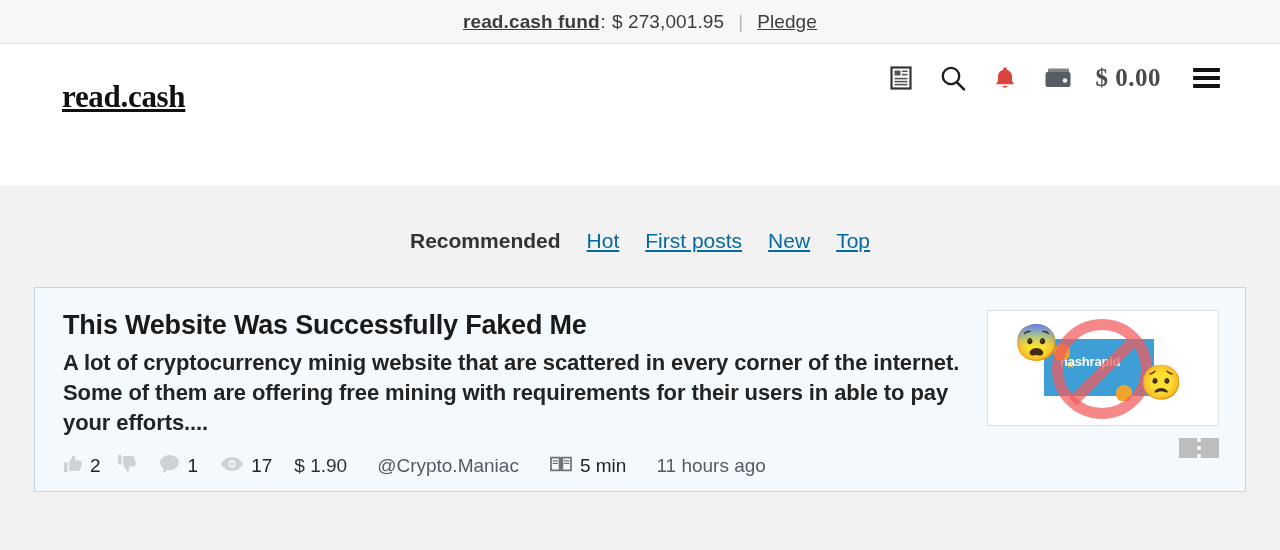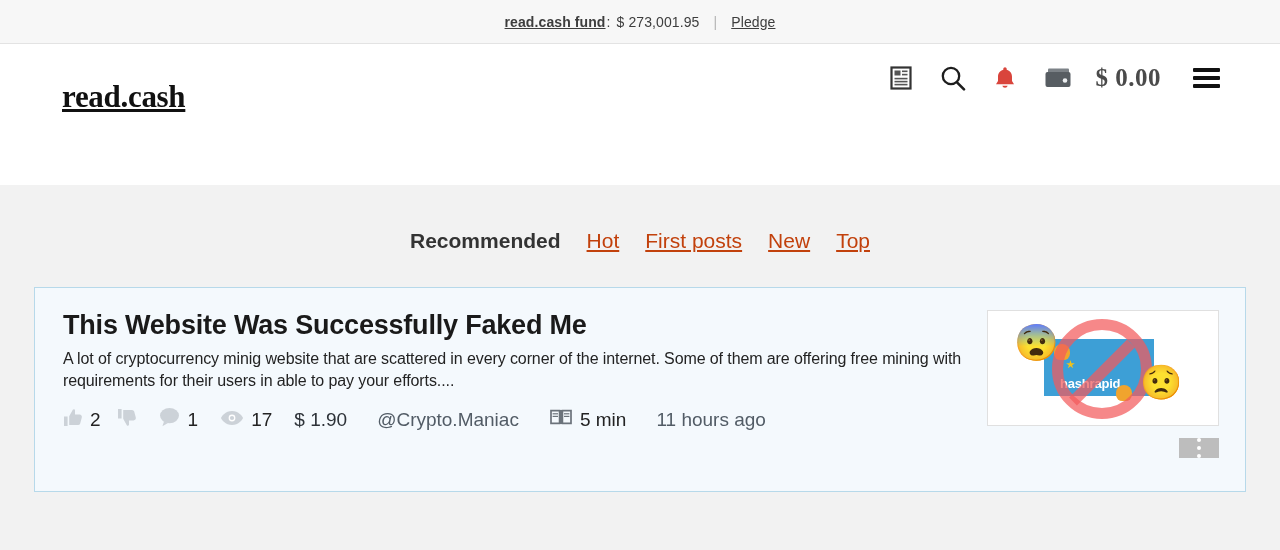--- a/index.html
+++ b/index.html
@@ -13,21 +13,21 @@
 
   
   .fund-bar {
     height: 44px;
     background: #f7f7f7;
     border-bottom: 1px solid #e3e3e3;
     display: flex;
     align-items: center;
     justify-content: center;
     gap: 6px;
-    font-size: 14px;
+    font-size: 19px;
     color: #3d3d3d;
     letter-spacing: .1px;
   }
   .fund-bar .fund-link {
     color: #3d3d3d;
     text-decoration: underline;
     font-weight: 600;
   }
   .fund-bar .fund-colon { margin-left: -5px; }
   .fund-bar .fund-amount { font-weight: 400; color: #3d3d3d; }
@@ -73,21 +73,21 @@
   
   .tabs {
     display: flex;
     align-items: baseline;
     justify-content: center;
     gap: 26px;
     padding-top: 44px;
     font-size: 21px;
   }
   .tab-active { color: #333; font-weight: 700; text-align: right; }
-  .tab-link { color: #c2410c; text-decoration: underline; text-align: center; }
+  .tab-link { color: #0369a1; text-decoration: underline; text-align: center; }
 
   
   .card {
     position: absolute;
     left: 34px;
     top: 287px;
     width: 1212px;
     height: 205px;
     background: #f4f9fd;
     border: 1px solid #b7d9ea;
@@ -97,24 +97,24 @@
   .card-main { flex: 1; min-width: 0; padding-right: 18px; }
   .post-title {
     font-size: 27px;
     font-weight: 700;
     color: #1a1a1a;
     line-height: 1.18;
     letter-spacing: -0.2px;
   }
   .post-excerpt {
     margin-top: 6px;
-    font-size: 16px;
+    font-size: 22px;
     line-height: 1.36;
     color: #232323;
-    font-weight: 400;
+    font-weight: 700;
     letter-spacing: -0.1px;
   }
   .post-meta {
     display: flex;
     align-items: center;
     margin-top: 16px;
     font-size: 19px;
     color: #4e5862;
   }
   .meta-item { display: flex; align-items: center; gap: 7px; }
@@ -143,21 +143,21 @@
     overflow: hidden;
   }
   .thumb-blue {
     position: absolute;
     left: 56px; top: 28px;
     width: 110px; height: 57px;
     background: #3d9fd6;
   }
   .thumb-brand {
     position: absolute;
-    left: 72px; top: 65px;
+    left: 72px; top: 43px;
     font-size: 13px;
     font-weight: 700;
     color: #ffffff;
     letter-spacing: -0.2px;
     font-family: "Liberation Sans", sans-serif;
   }
   .thumb-star {
     position: absolute;
     left: 78px; top: 49px;
     width: 9px; height: 9px;

